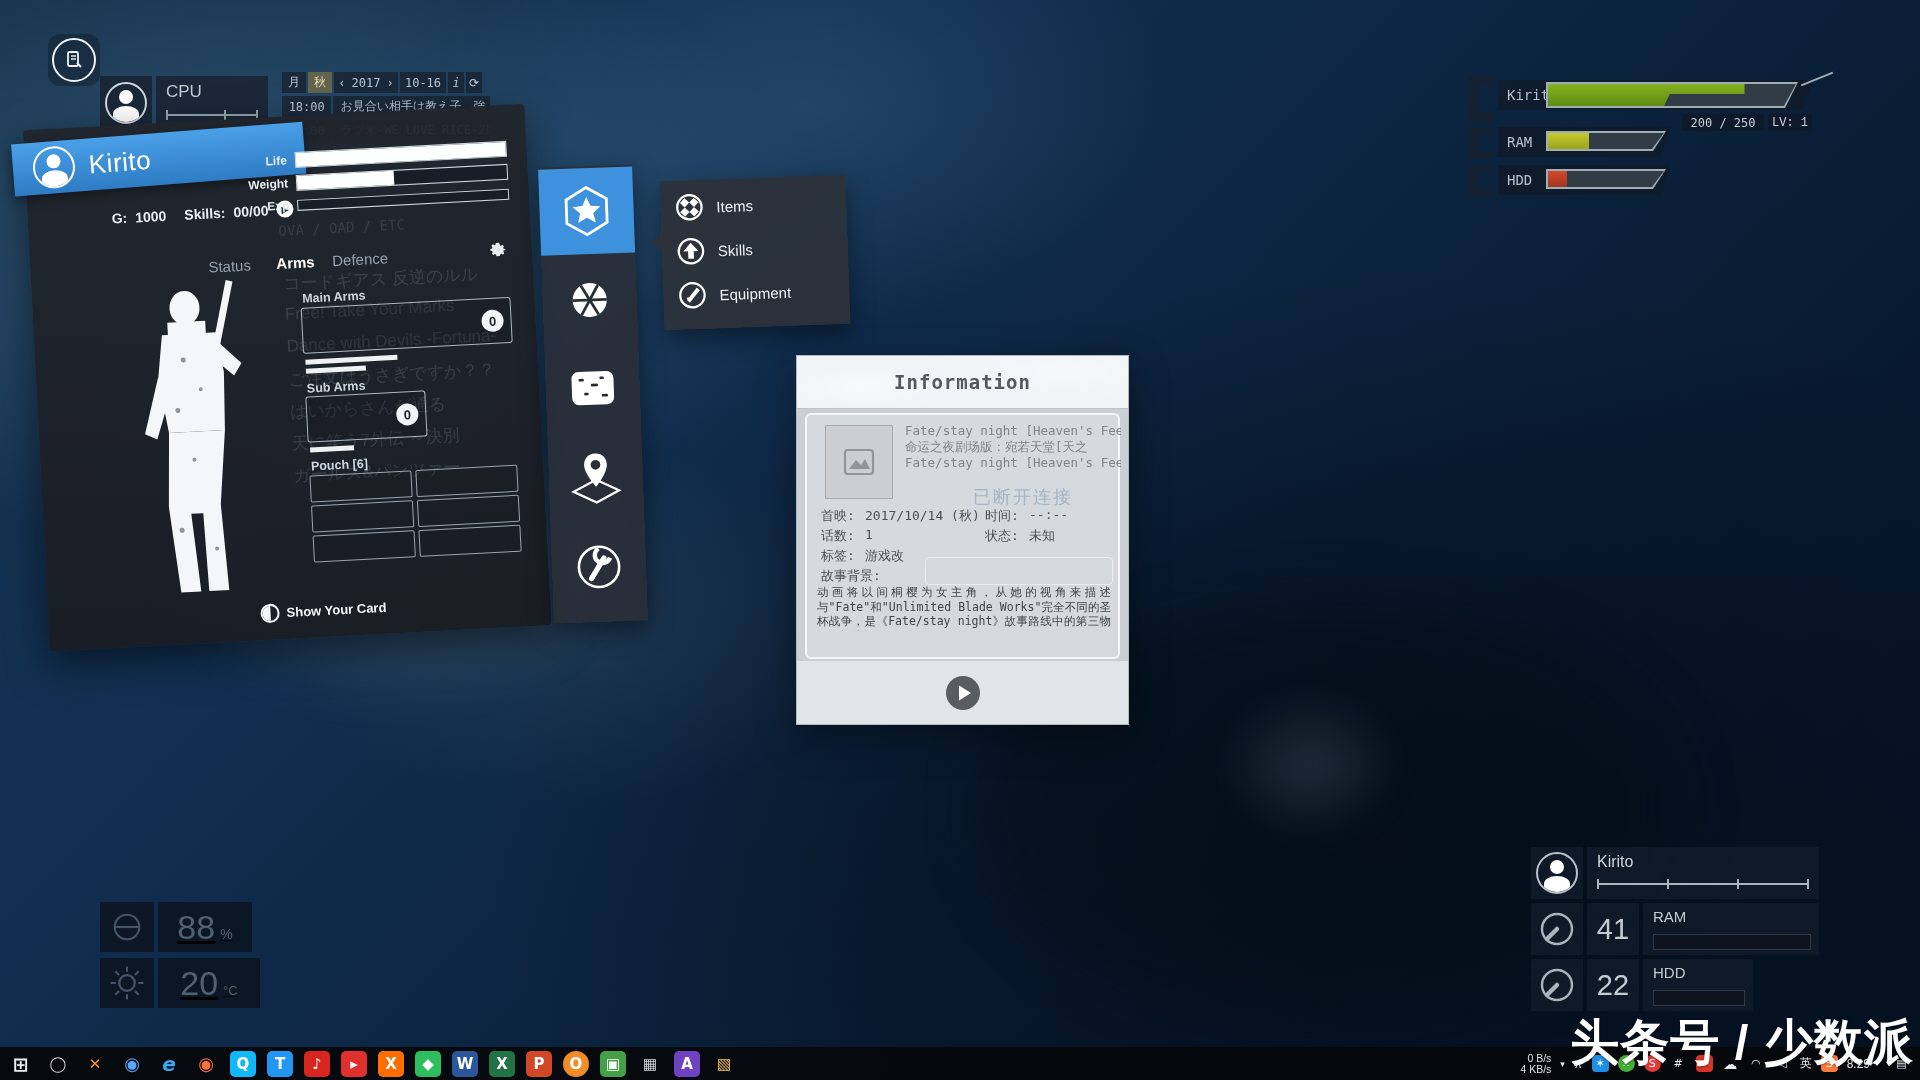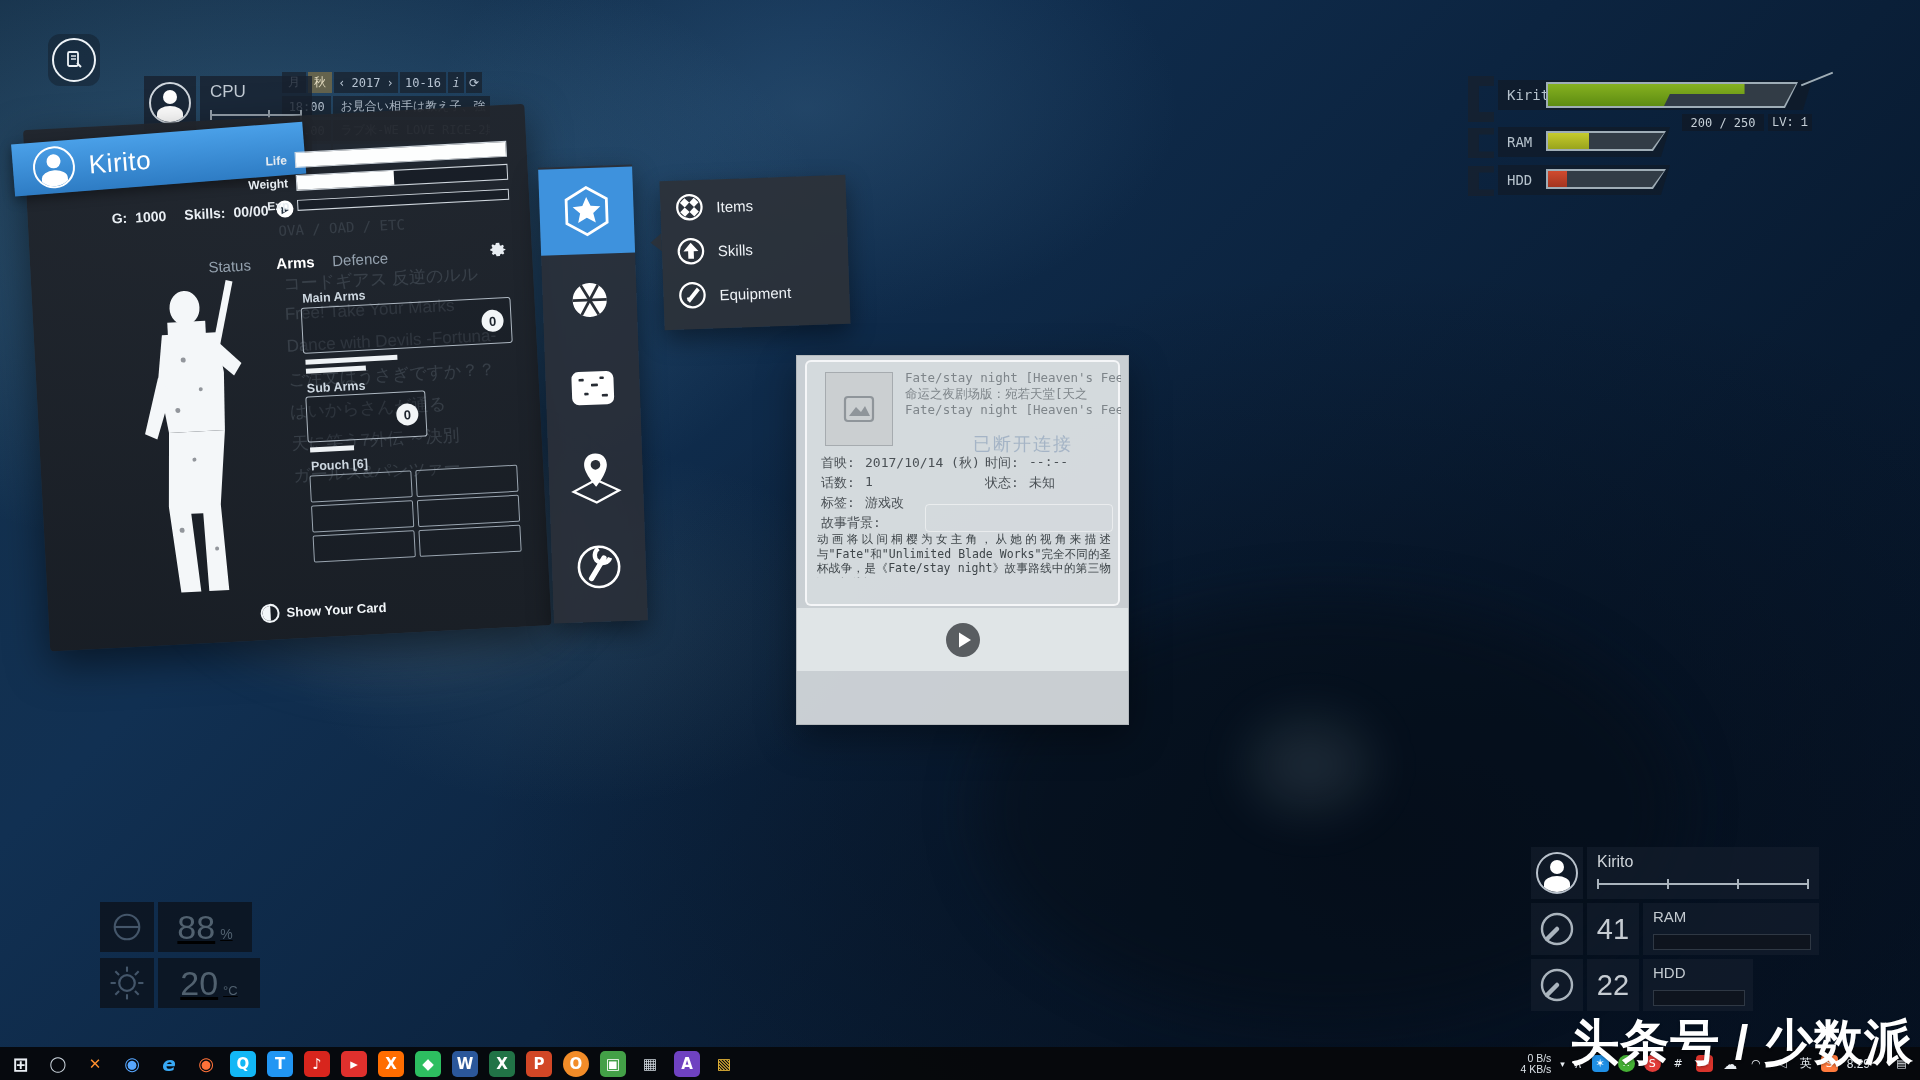--- a/index.html
+++ b/index.html
@@ -24,21 +24,21 @@
   
   .calendar{left:282px;top:72px;width:208px;}
   .cal-row{display:flex;gap:2px;margin-bottom:3px;}
   .cal-cell{background:rgba(26,36,50,.82);color:#b9c6d4;font-size:12px;height:21px;
     display:flex;align-items:center;justify-content:center;}
   .cal-season{background:rgba(112,104,74,.85);color:#e4dcc0;}
   .cal-title{justify-content:flex-start;padding:0 7px;white-space:nowrap;overflow:hidden;}
   .cal-hl{background:rgba(44,106,168,.92)!important;color:#eaf4fc!important;}
 
   
-  .tileD{position:absolute;background:rgba(24,33,46,.8);margin-left:44px;}
+  .tileD{position:absolute;background:rgba(24,33,46,.8);}
   .sysw-label{color:#c2cbd4;font-size:17px;}
   .slider{position:relative;height:10px;}
   .slider .line{position:absolute;left:0;right:0;top:4px;height:2px;background:#97a2ad;}
   .slider .tk{position:absolute;top:0;width:2px;height:10px;background:#97a2ad;}
 
   
   .card{left:25px;top:128px;width:502px;height:522px;transform:rotate(-3deg);transform-origin:40px 40px;
     background:linear-gradient(180deg,rgba(33,37,44,.95),rgba(25,29,35,.95));
     border-radius:4px;box-shadow:0 14px 40px rgba(0,0,0,.5);}
   .banner{position:absolute;left:-12px;top:10px;width:272px;height:52px;transform:rotate(-1.5deg);
@@ -374,20 +374,23 @@
       <svg width="30" height="30" viewBox="0 0 32 32">
         <circle cx="16" cy="16" r="13" fill="none" stroke="#fff" stroke-width="2.4"></circle>
         <polygon points="21,8 24,11 13,24 10,21" fill="#fff"></polygon>
         <line x1="10.5" y1="18.5" x2="13.5" y2="21.5" stroke="#fff" stroke-width="2"></line>
       </svg>
       <span class="fly-lbl">Equipment</span>
     </div>
   </div>
 
   <div class="abs popup px">
+    <div class="pop-head">
+      <span class="pop-title px">Information</span>
+    </div>
     <div class="pop-body">
       <div class="pop-inner"></div>
       <div class="thumb">
         <svg width="32" height="28" viewBox="0 0 32 28">
           <rect x="2" y="2" width="28" height="24" rx="3" fill="none" stroke="#8f959a" stroke-width="2.2"></rect>
           <path d="M6 21 L13 12 L18 17 L22 11 L27 21 Z" fill="#8f959a"></path>
         </svg>
       </div>
       <div class="mtitle" style="top:14px">Fate/stay night [Heaven's Feel]</div>
       <div class="mtitle" style="top:30px">命运之夜剧场版：宛若天堂[天之</div>

